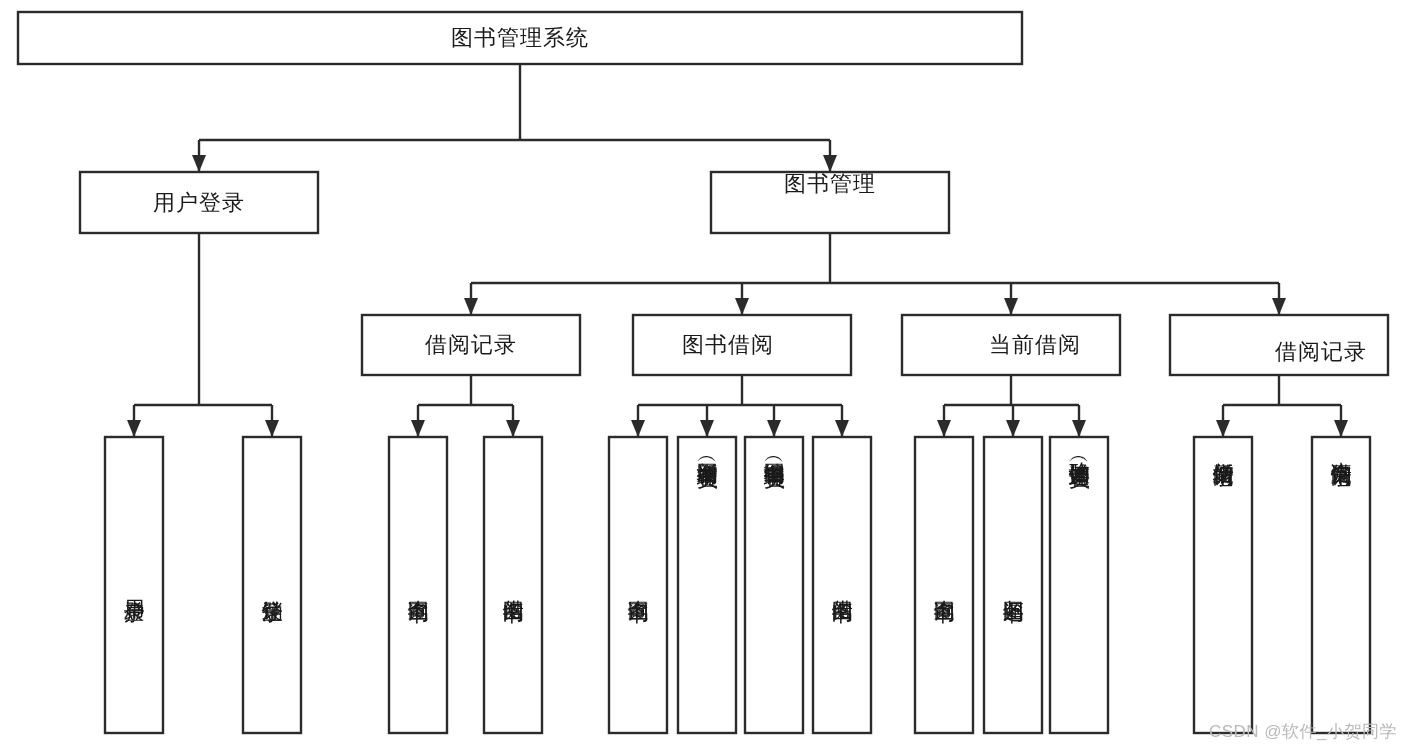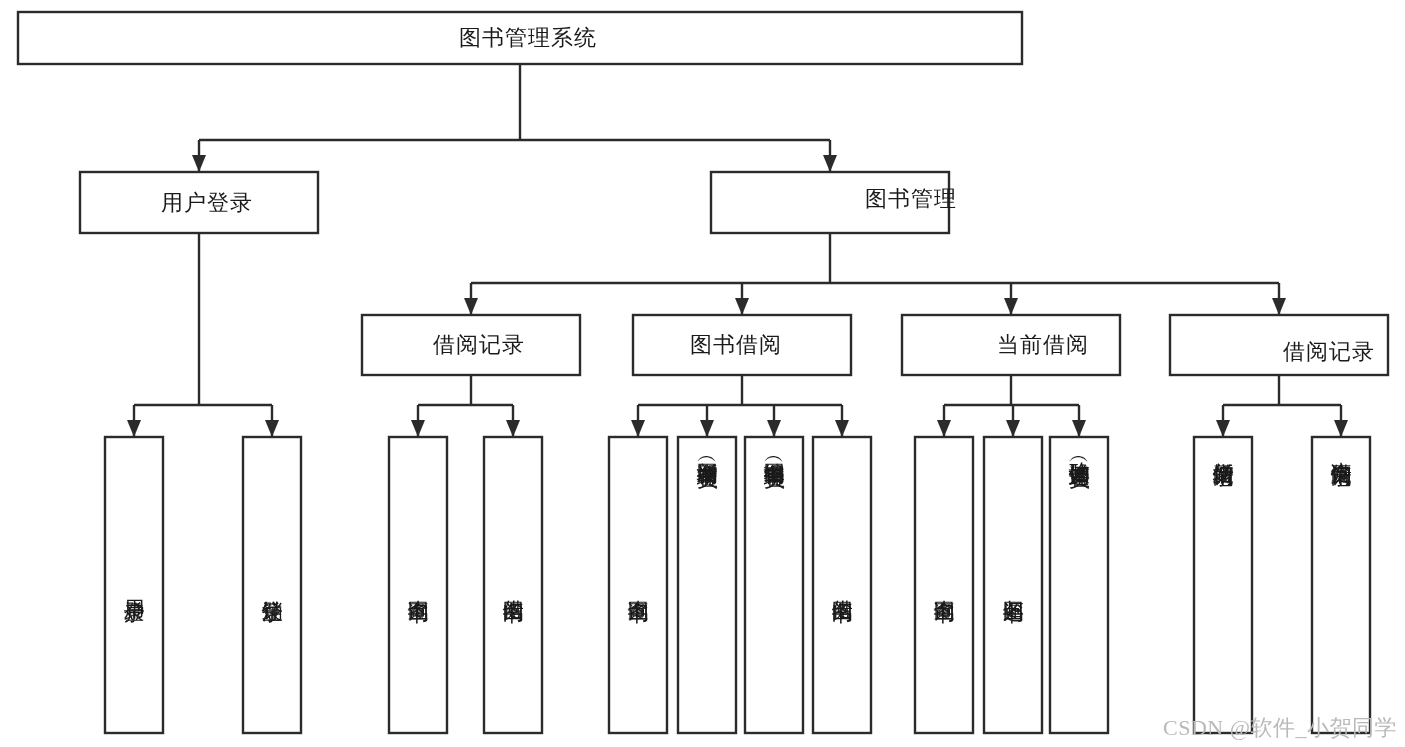--- a/index.html
+++ b/index.html
@@ -58,35 +58,34 @@
     letter-spacing: 1px;
     color: #1a1a1a;
     white-space: nowrap;
   }
   .hlabel-holder {
     position: absolute;
     display: flex;
     align-items: center;
     justify-content: center;
     pointer-events: none;
-    padding-left: 8px;
   }
   .hlabel-text {
     font-family: "Liberation Sans", "DejaVu Sans", sans-serif;
     font-size: 22px;
     color: #1a1a1a;
     white-space: nowrap;
     letter-spacing: 1px;
   }
   #watermark {
     position: absolute;
     right: 8px;
     bottom: 4px;
-    font-family: Liberation Serif, serif;
-    font-size: 22px;
+    font-family: Liberation Sans, sans-serif;
+    font-size: 17px;
     color: #b9b9b9;
     white-space: nowrap;
     letter-spacing: 0.5px;
   }
 </style>
 </head>
 <body>
 
 <div id="diagram-root">
 
@@ -169,21 +168,21 @@
       </g>
   </svg>
 
   <div id="label-layer">
       <div class="hlabel-holder" style="left: 18px; top: 12px; width: 1004px; height: 52px;">
         <div class="hlabel-text">图书管理系统</div>
       </div>
       <div class="hlabel-holder" style="left: 80px; top: 172px; width: 238px; height: 61px;">
         <div class="hlabel-text">用户登录</div>
       </div>
-      <div class="hlabel-holder" style="left: 711px; top: 172px; width: 238px; height: 54px; justify-content: flex-end;">
+      <div class="hlabel-holder" style="left: 711px; top: 157px; width: 238px; height: 54px;">
         <div class="hlabel-text">图书管理</div>
       </div>
       <div class="hlabel-holder" style="left: 362px; top: 315px; width: 218px; height: 60px;">
         <div class="hlabel-text">借阅记录</div>
       </div>
       <div class="hlabel-holder" style="left: 633px; top: 315px; width: 190px; height: 60px;">
         <div class="hlabel-text">图书借阅</div>
       </div>
       <div class="hlabel-holder" style="left: 926px; top: 315px; width: 218px; height: 60px;">
         <div class="hlabel-text">当前借阅</div>

